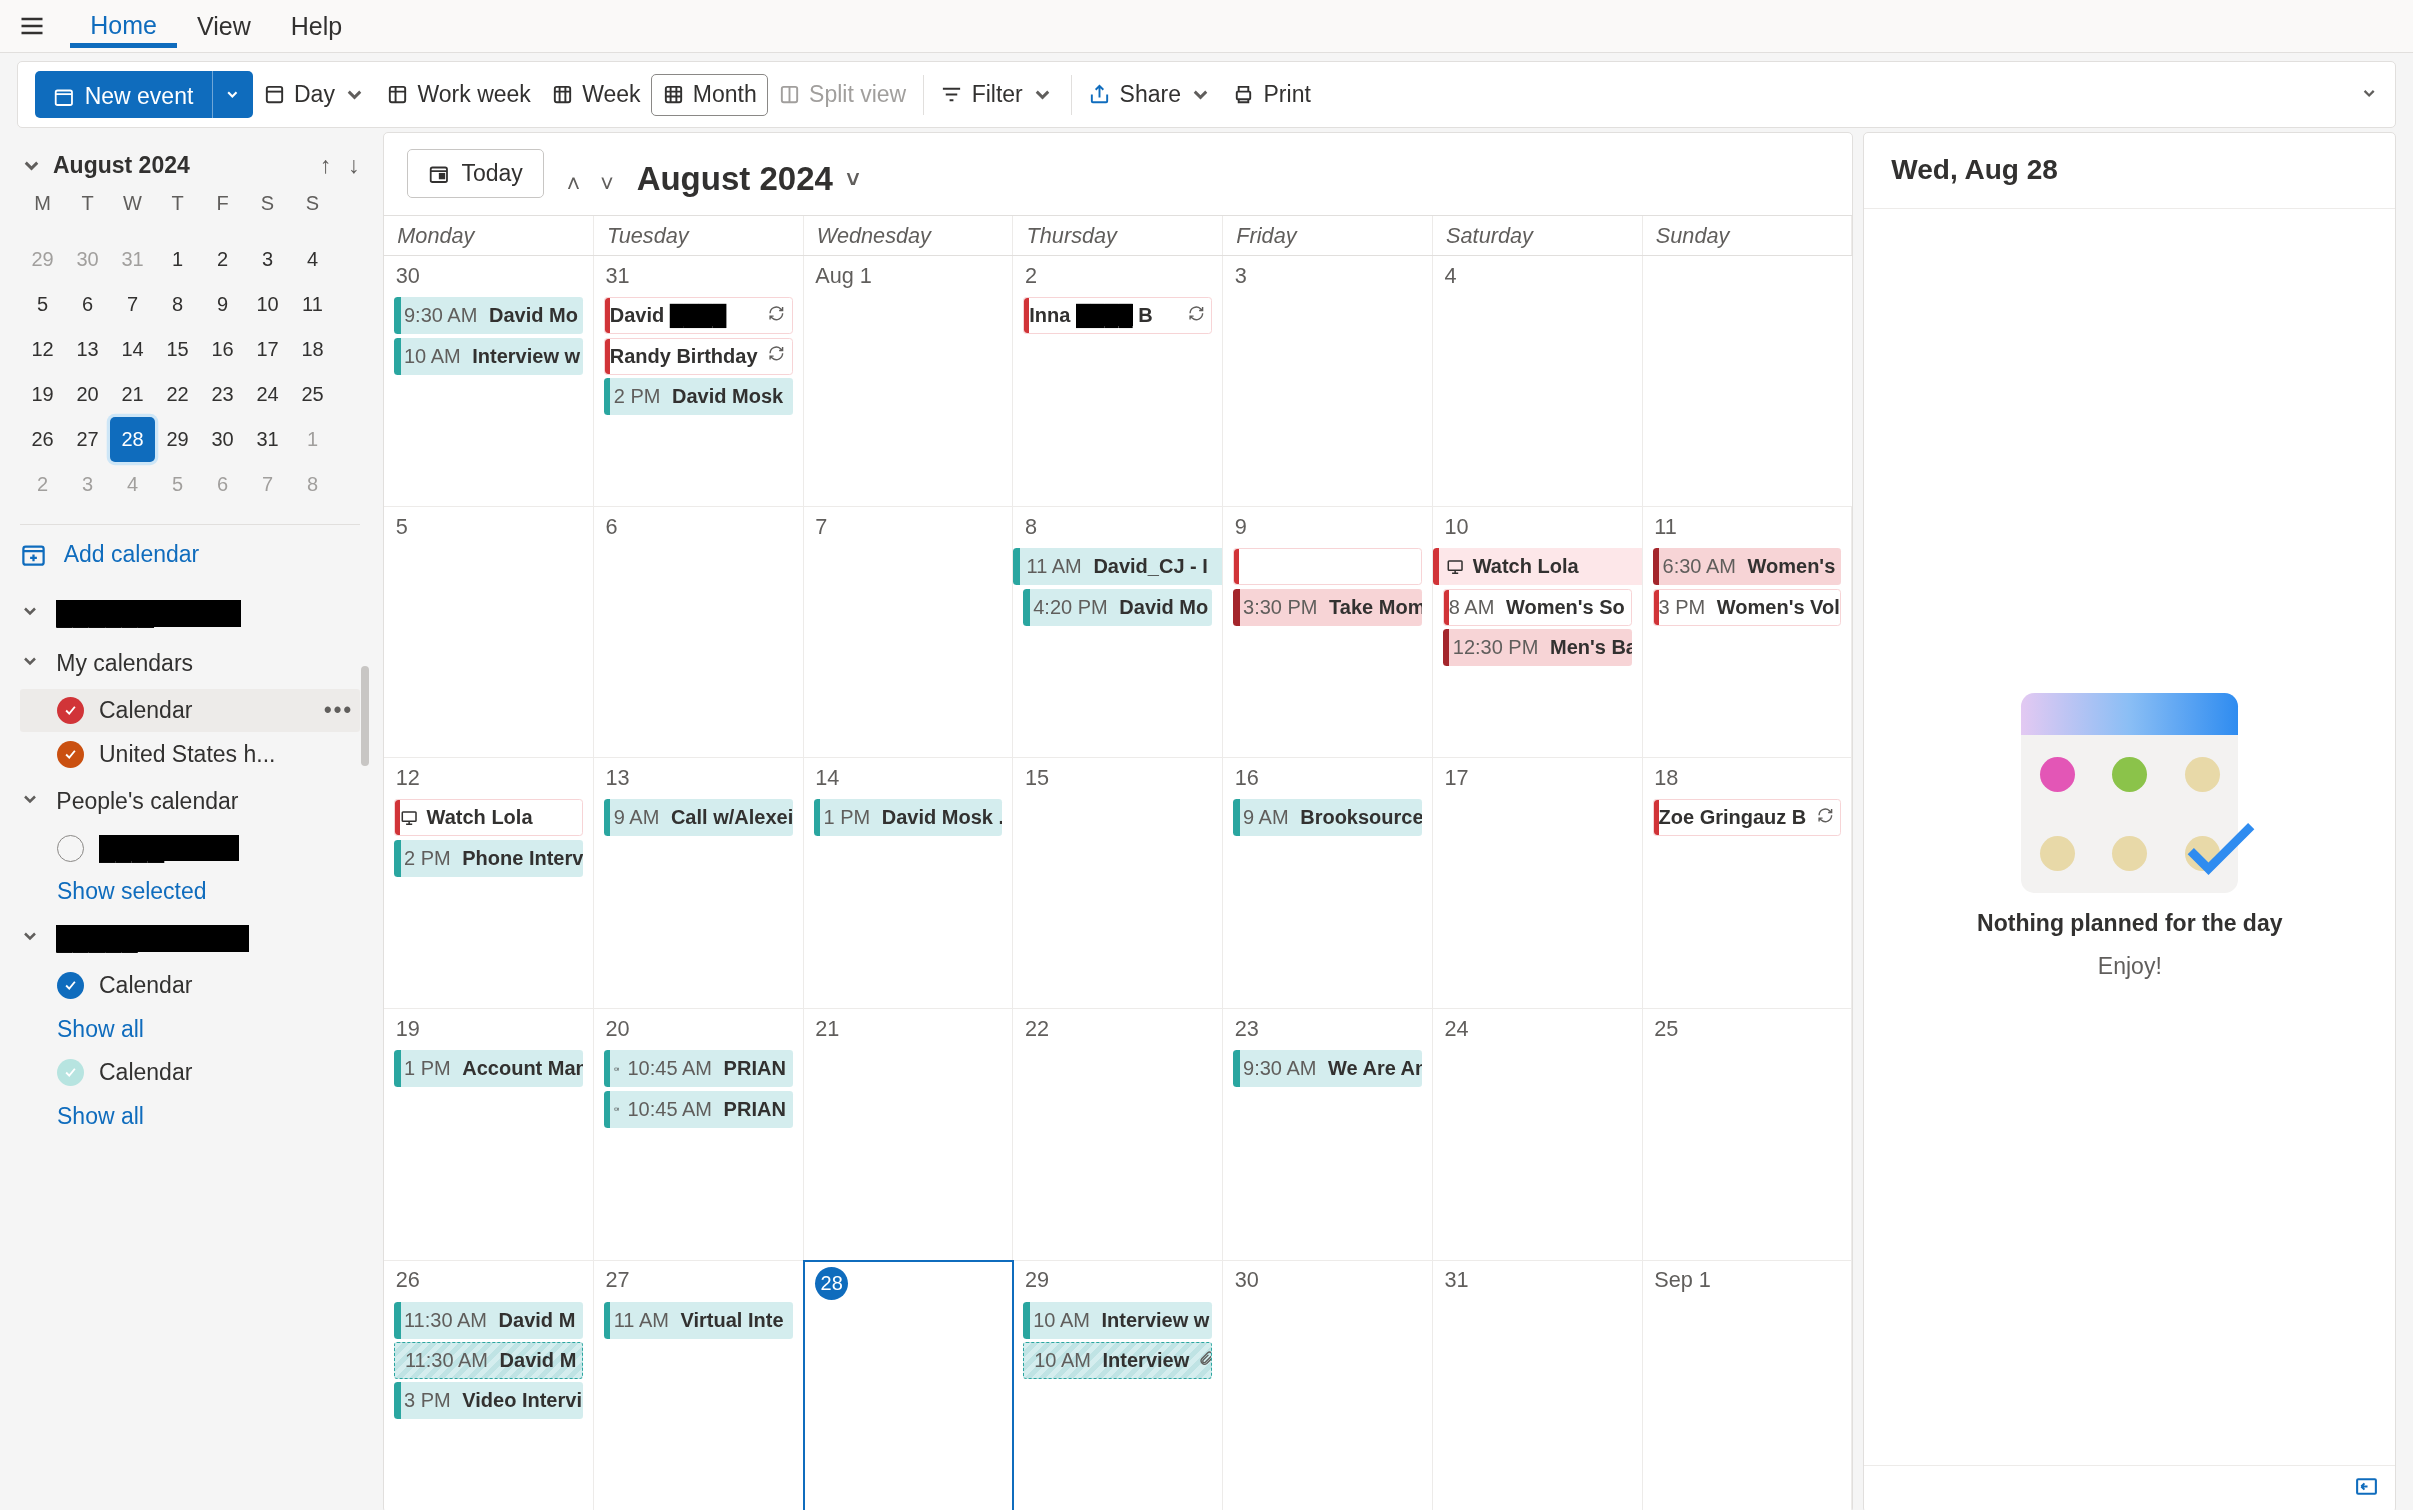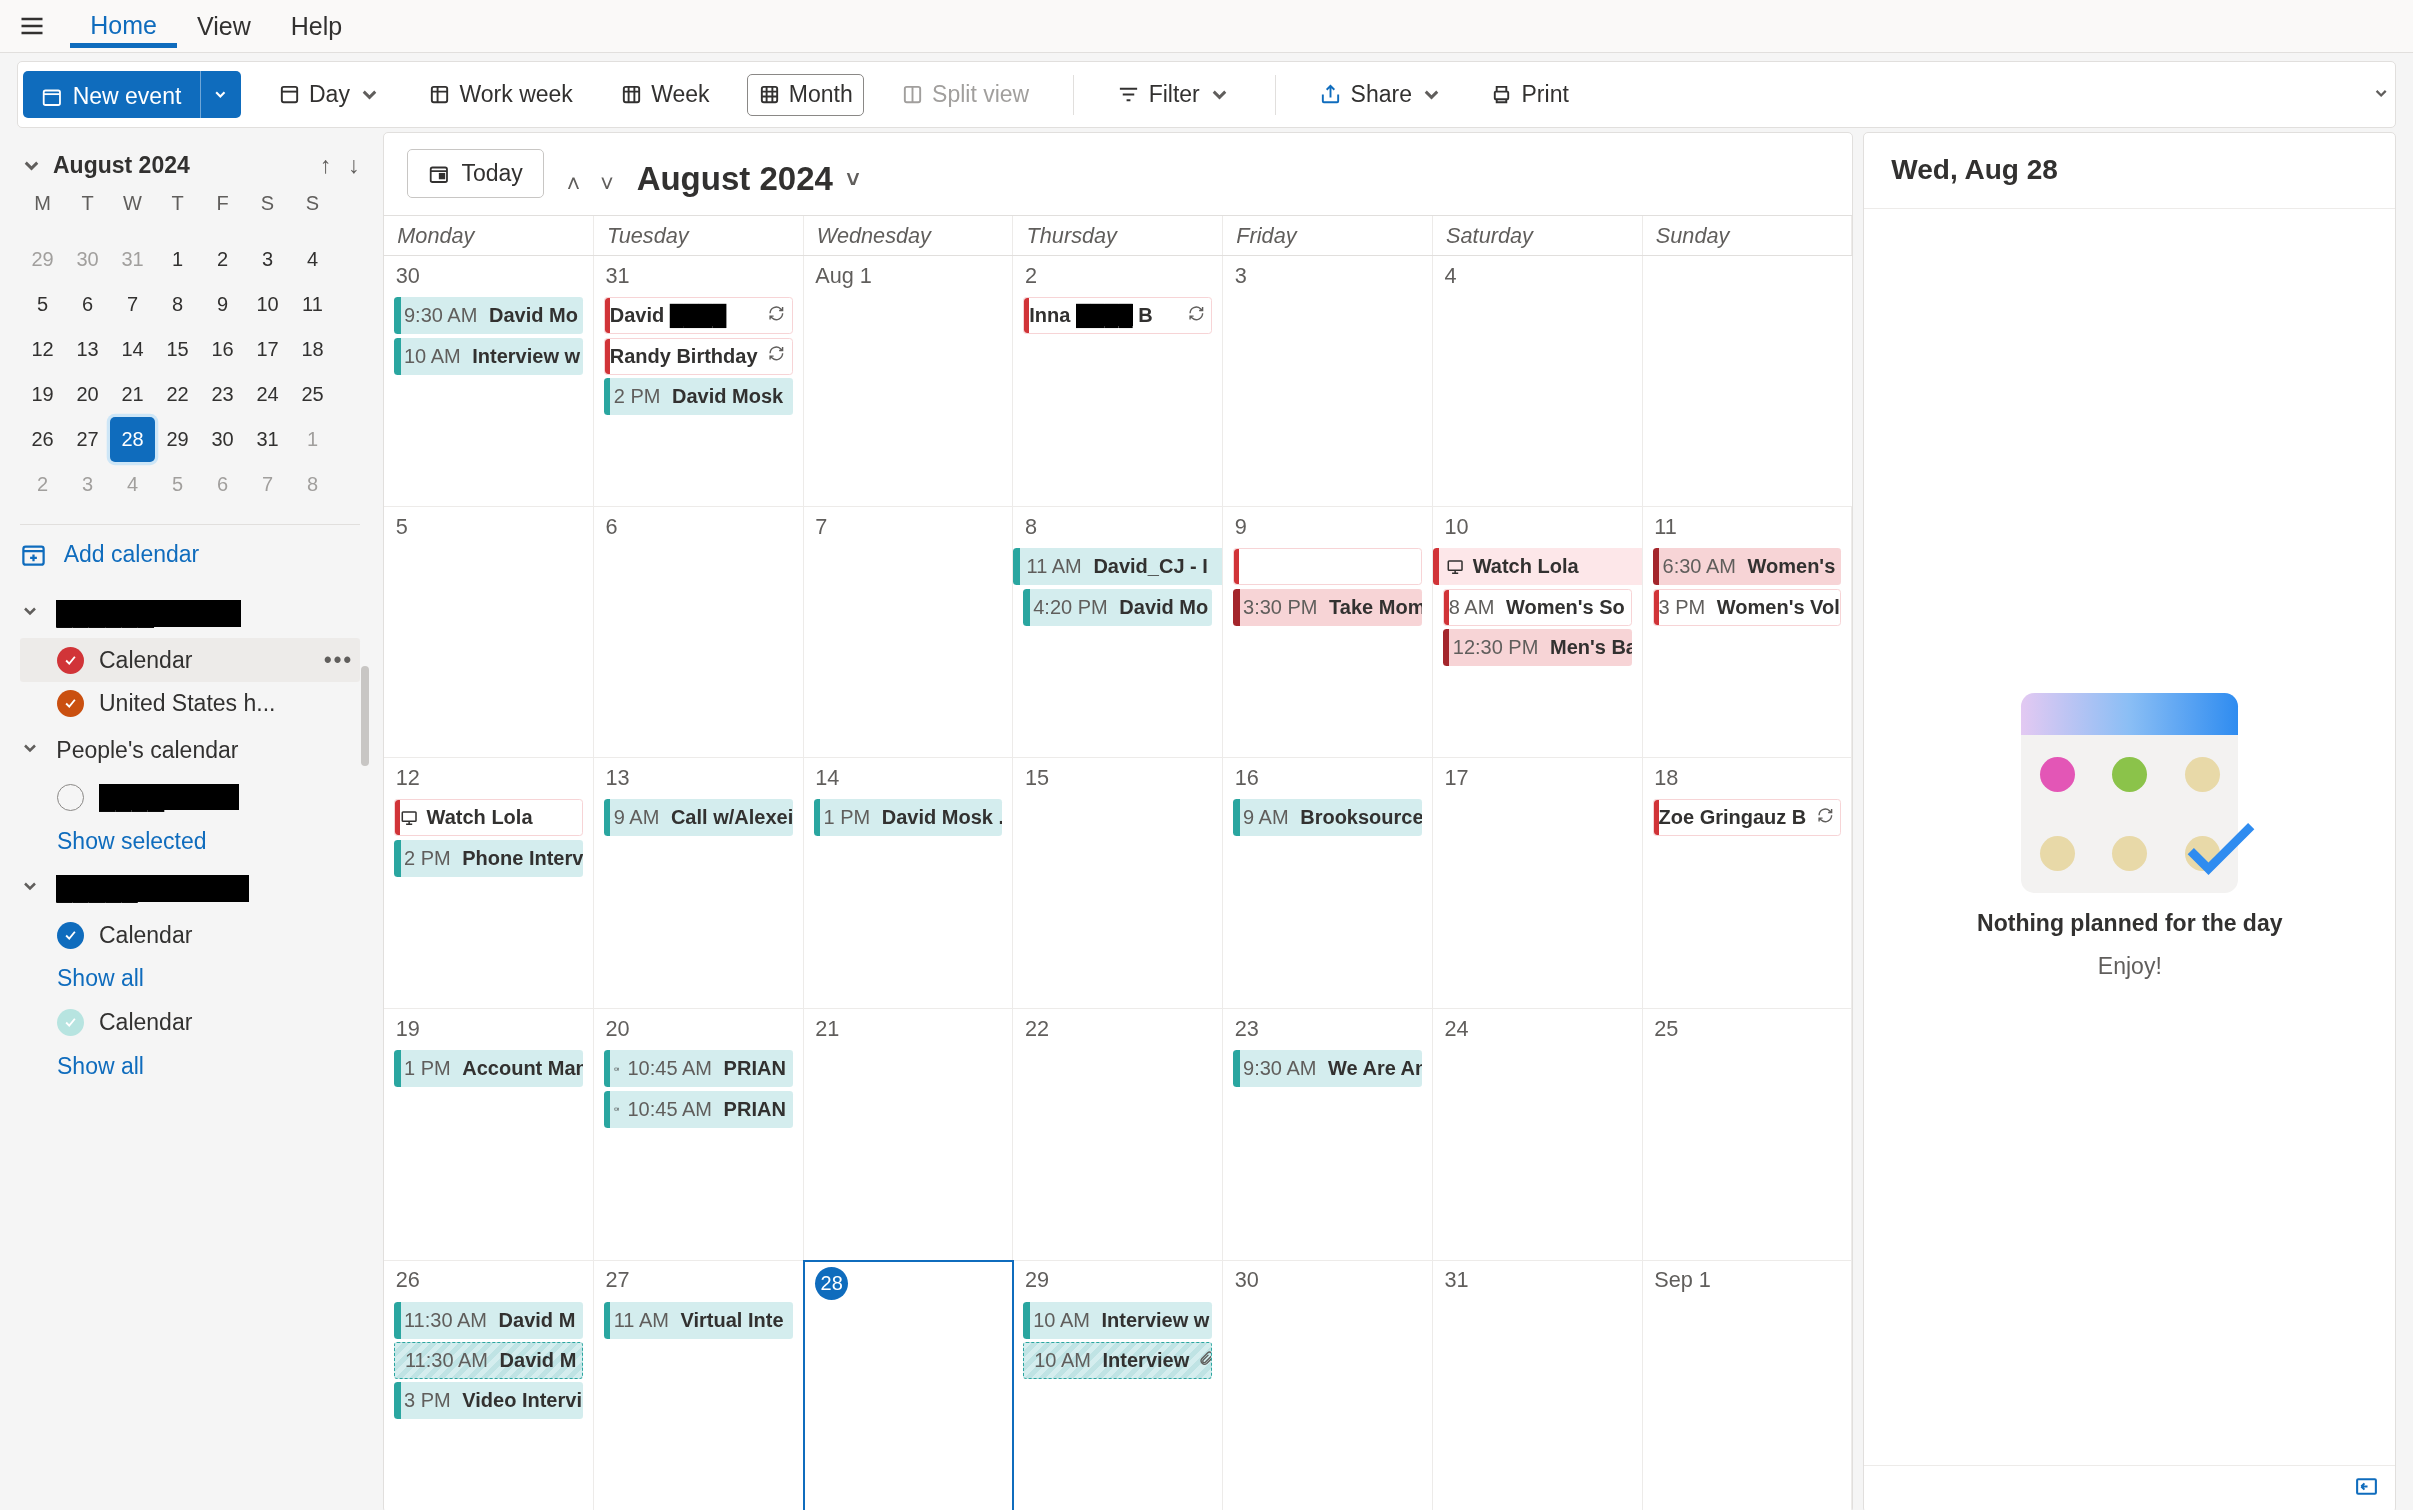--- a/index.html
+++ b/index.html
@@ -7,21 +7,21 @@
 body { font-size: 23px; color: #323130; }
 
 
 .topnav { display: flex; align-items: center; height: 53px; padding: 0 13.3px; border-bottom: 0.8px solid #e1dfdd; background: #faf9f8; }
 .hamburger { width: 37px; height: 37px; display:flex; align-items:center; justify-content:center; margin-right: 20px; }
 .hamburger svg { width: 28px; height: 28px; stroke:#323130; }
 .topnav .tab { padding: 6.7px 20px; font-size: 25px; color:#323130; }
 .topnav .tab.active { color:#0f6cbd; border-bottom: 5px solid #0f6cbd; padding-bottom: 3.3px; }
 
 
-.toolbar { display:flex; align-items:center; height: 67px; margin: 8.3px 16.7px 0 16.7px; background:#fff; border:0.8px solid #e1dfdd; border-radius:5px; padding: 0 5px; gap: 27px; }
+.toolbar { display:flex; align-items:center; height: 67px; margin: 8.3px 16.7px 0 16.7px; background:#fff; border:0.8px solid #e1dfdd; border-radius:5px; padding: 0 17px; }
 .toolbar .sep { width:0.8px; height:40px; background:#e1dfdd; margin:0 6.7px; }
 .btn-primary { display:flex; align-items:center; background:#0f6cbd; color:#fff; border-radius:5px; height:47px; }
 .btn-primary .main { display:flex; align-items:center; padding:0 18.3px; gap:10px; }
 .btn-primary .chev { border-left:0.8px solid rgba(255,255,255,.4); padding:0 11.7px; height:100%; display:flex; align-items:center; }
 .tool-item { display:flex; align-items:center; gap:8.3px; color:#323130; padding:6.7px 10px; border-radius:5px; font-size:23px; }
 .tool-item.active { border:0.8px solid #8a8886; background:#fff; }
 .tool-item.disabled { color:#a19f9d; }
 .tool-item svg { width:23px; height:23px; }
 .toolbar-ellipsis { margin-left:auto; }
 
@@ -282,20 +282,26 @@
       <span>Add calendar</span>
     </div>
 
     <div id="sb-accounts">
         <div class="sb-section-title">
           <span class="chev"><svg width="20" height="20" viewBox="0 0 24 24" fill="none" stroke="#605e5c" stroke-width="3">
               <path d="M6 9l6 6 6-6"></path>
             </svg></span>
           <span class="blackout">██████@gma...</span>
         </div>
+        <div class="sb-section-title">
+          <span class="chev"><svg width="20" height="20" viewBox="0 0 24 24" fill="none" stroke="#605e5c" stroke-width="3">
+              <path d="M6 9l6 6 6-6"></path>
+            </svg></span>
+          <span>My calendars</span>
+        </div>
         <div class="sb-row hover">
           <div class="check red">
             <svg viewBox="0 0 24 24">
               <path d="M5 12l5 5 9-11"></path>
             </svg>
           </div>
           <span>Calendar</span>
           <span class="dots">•••</span>
         </div>
         <div class="sb-row">

